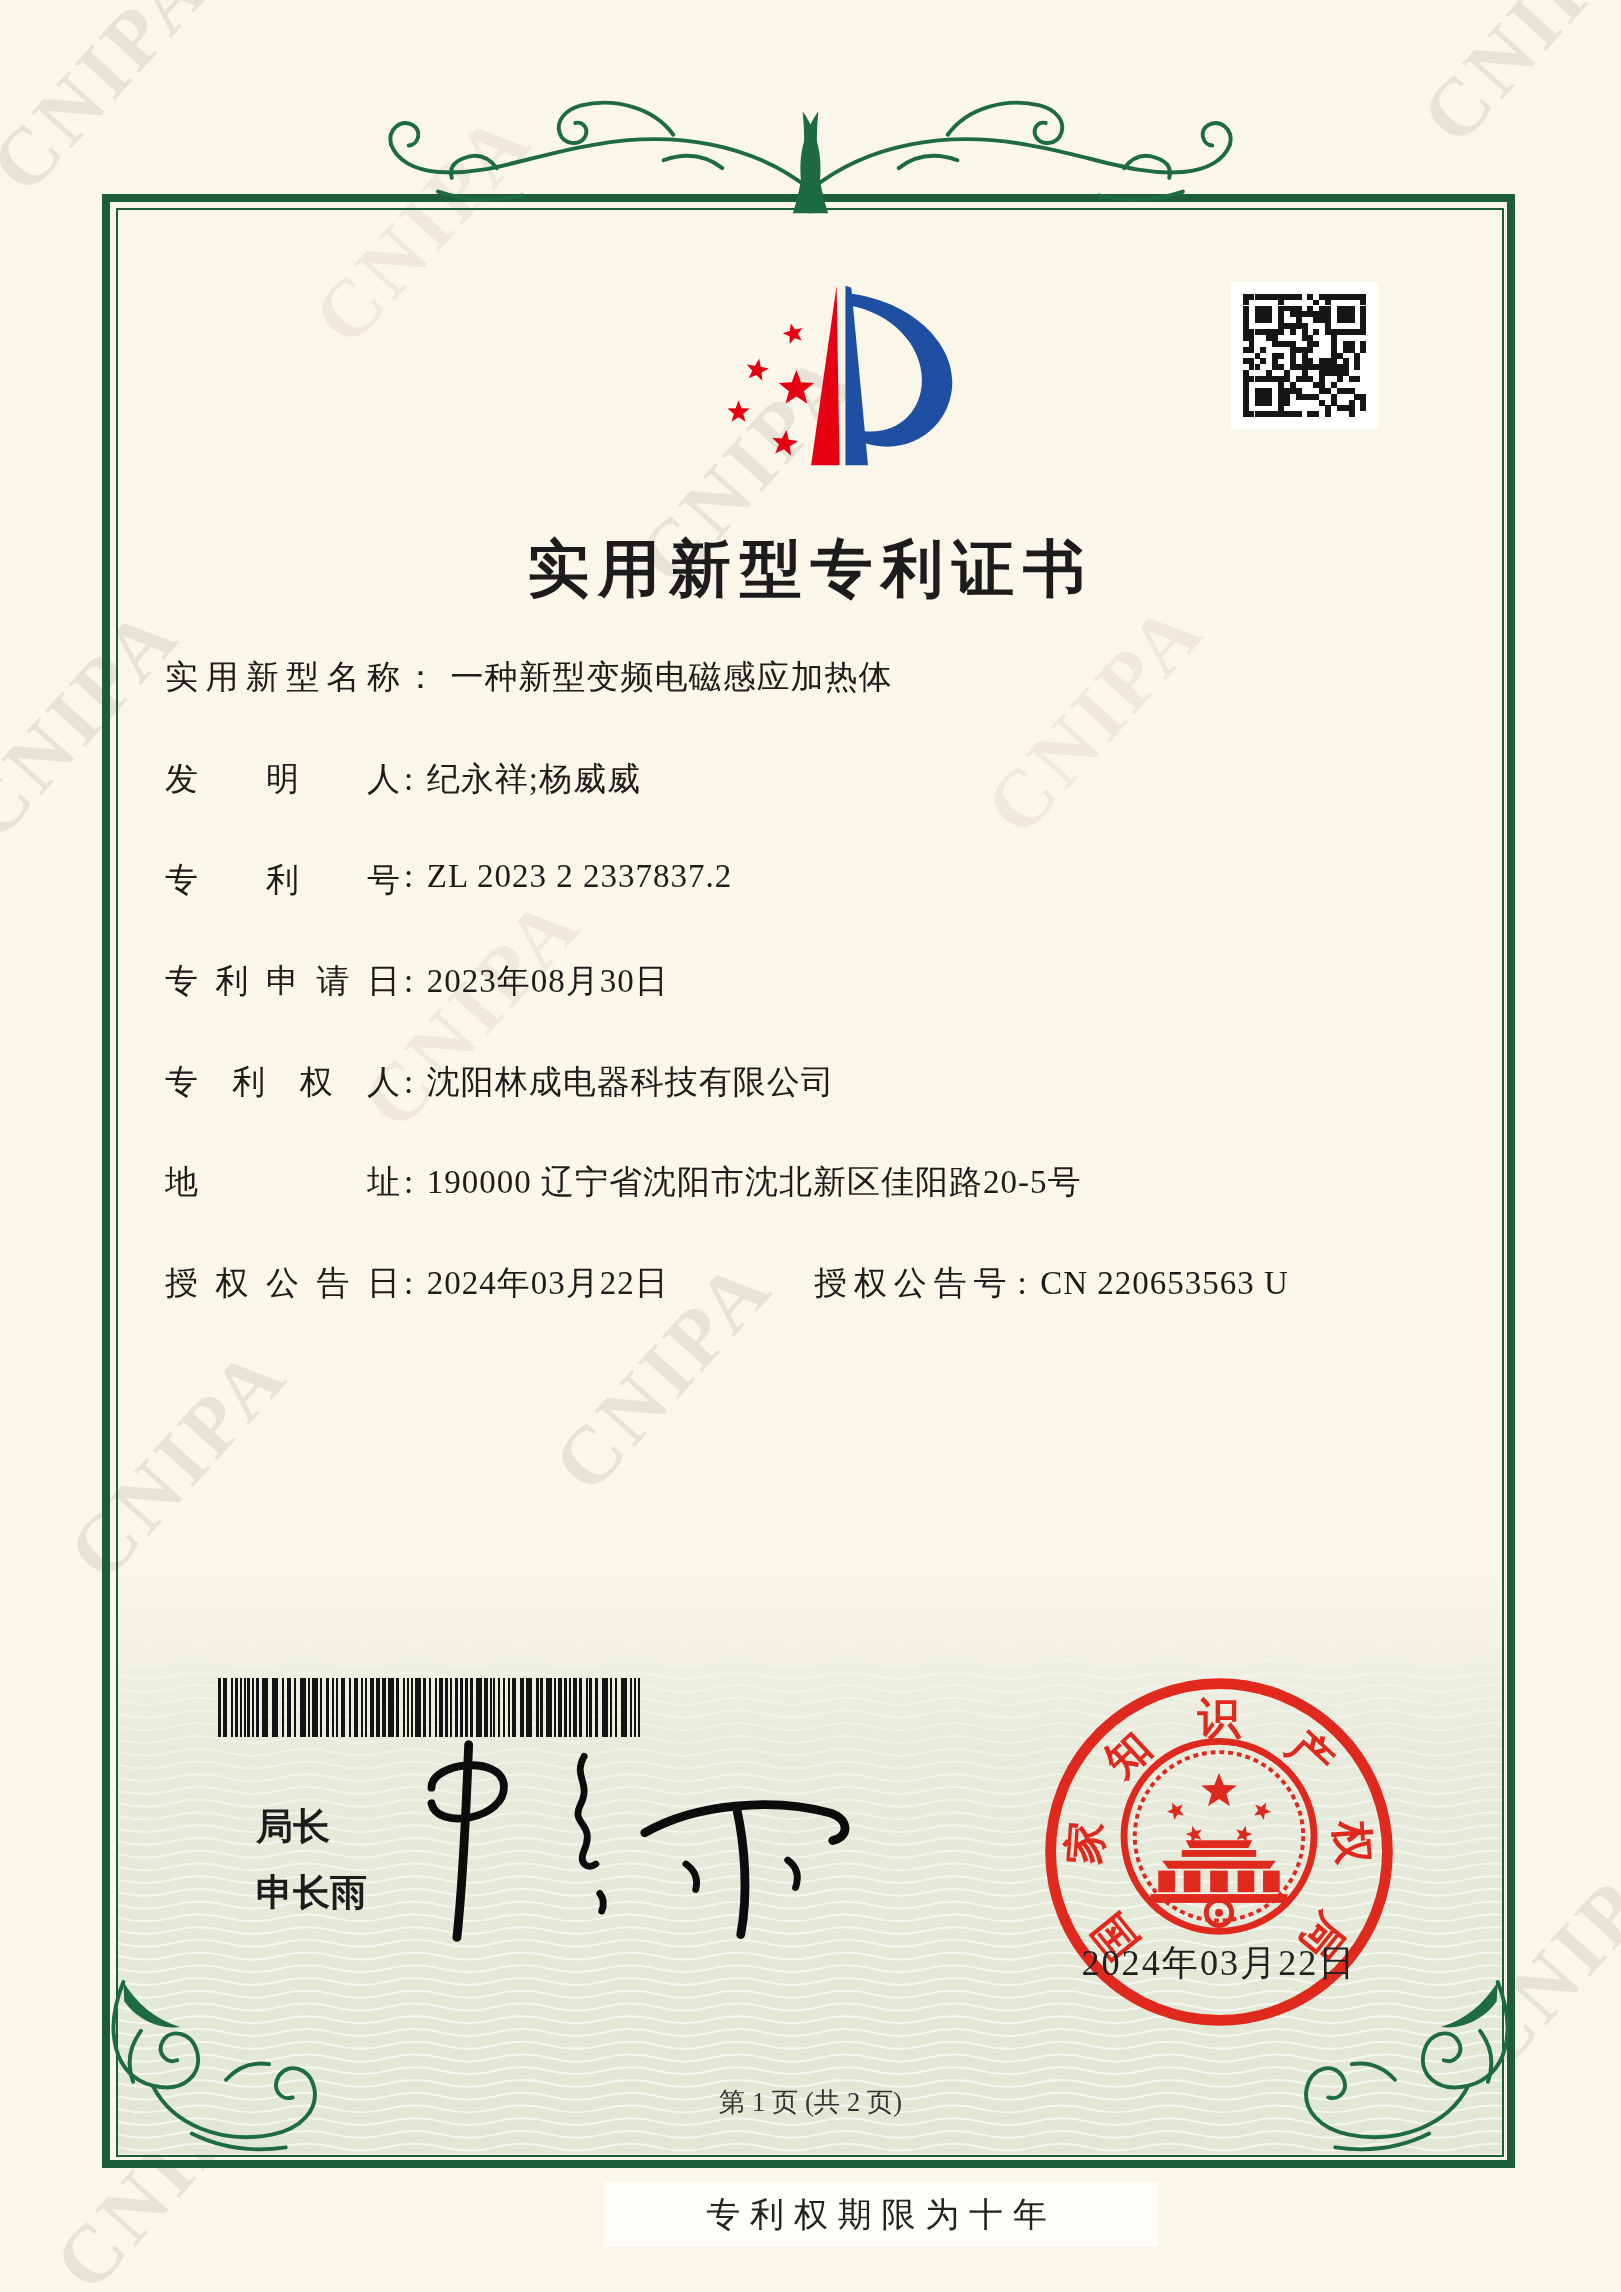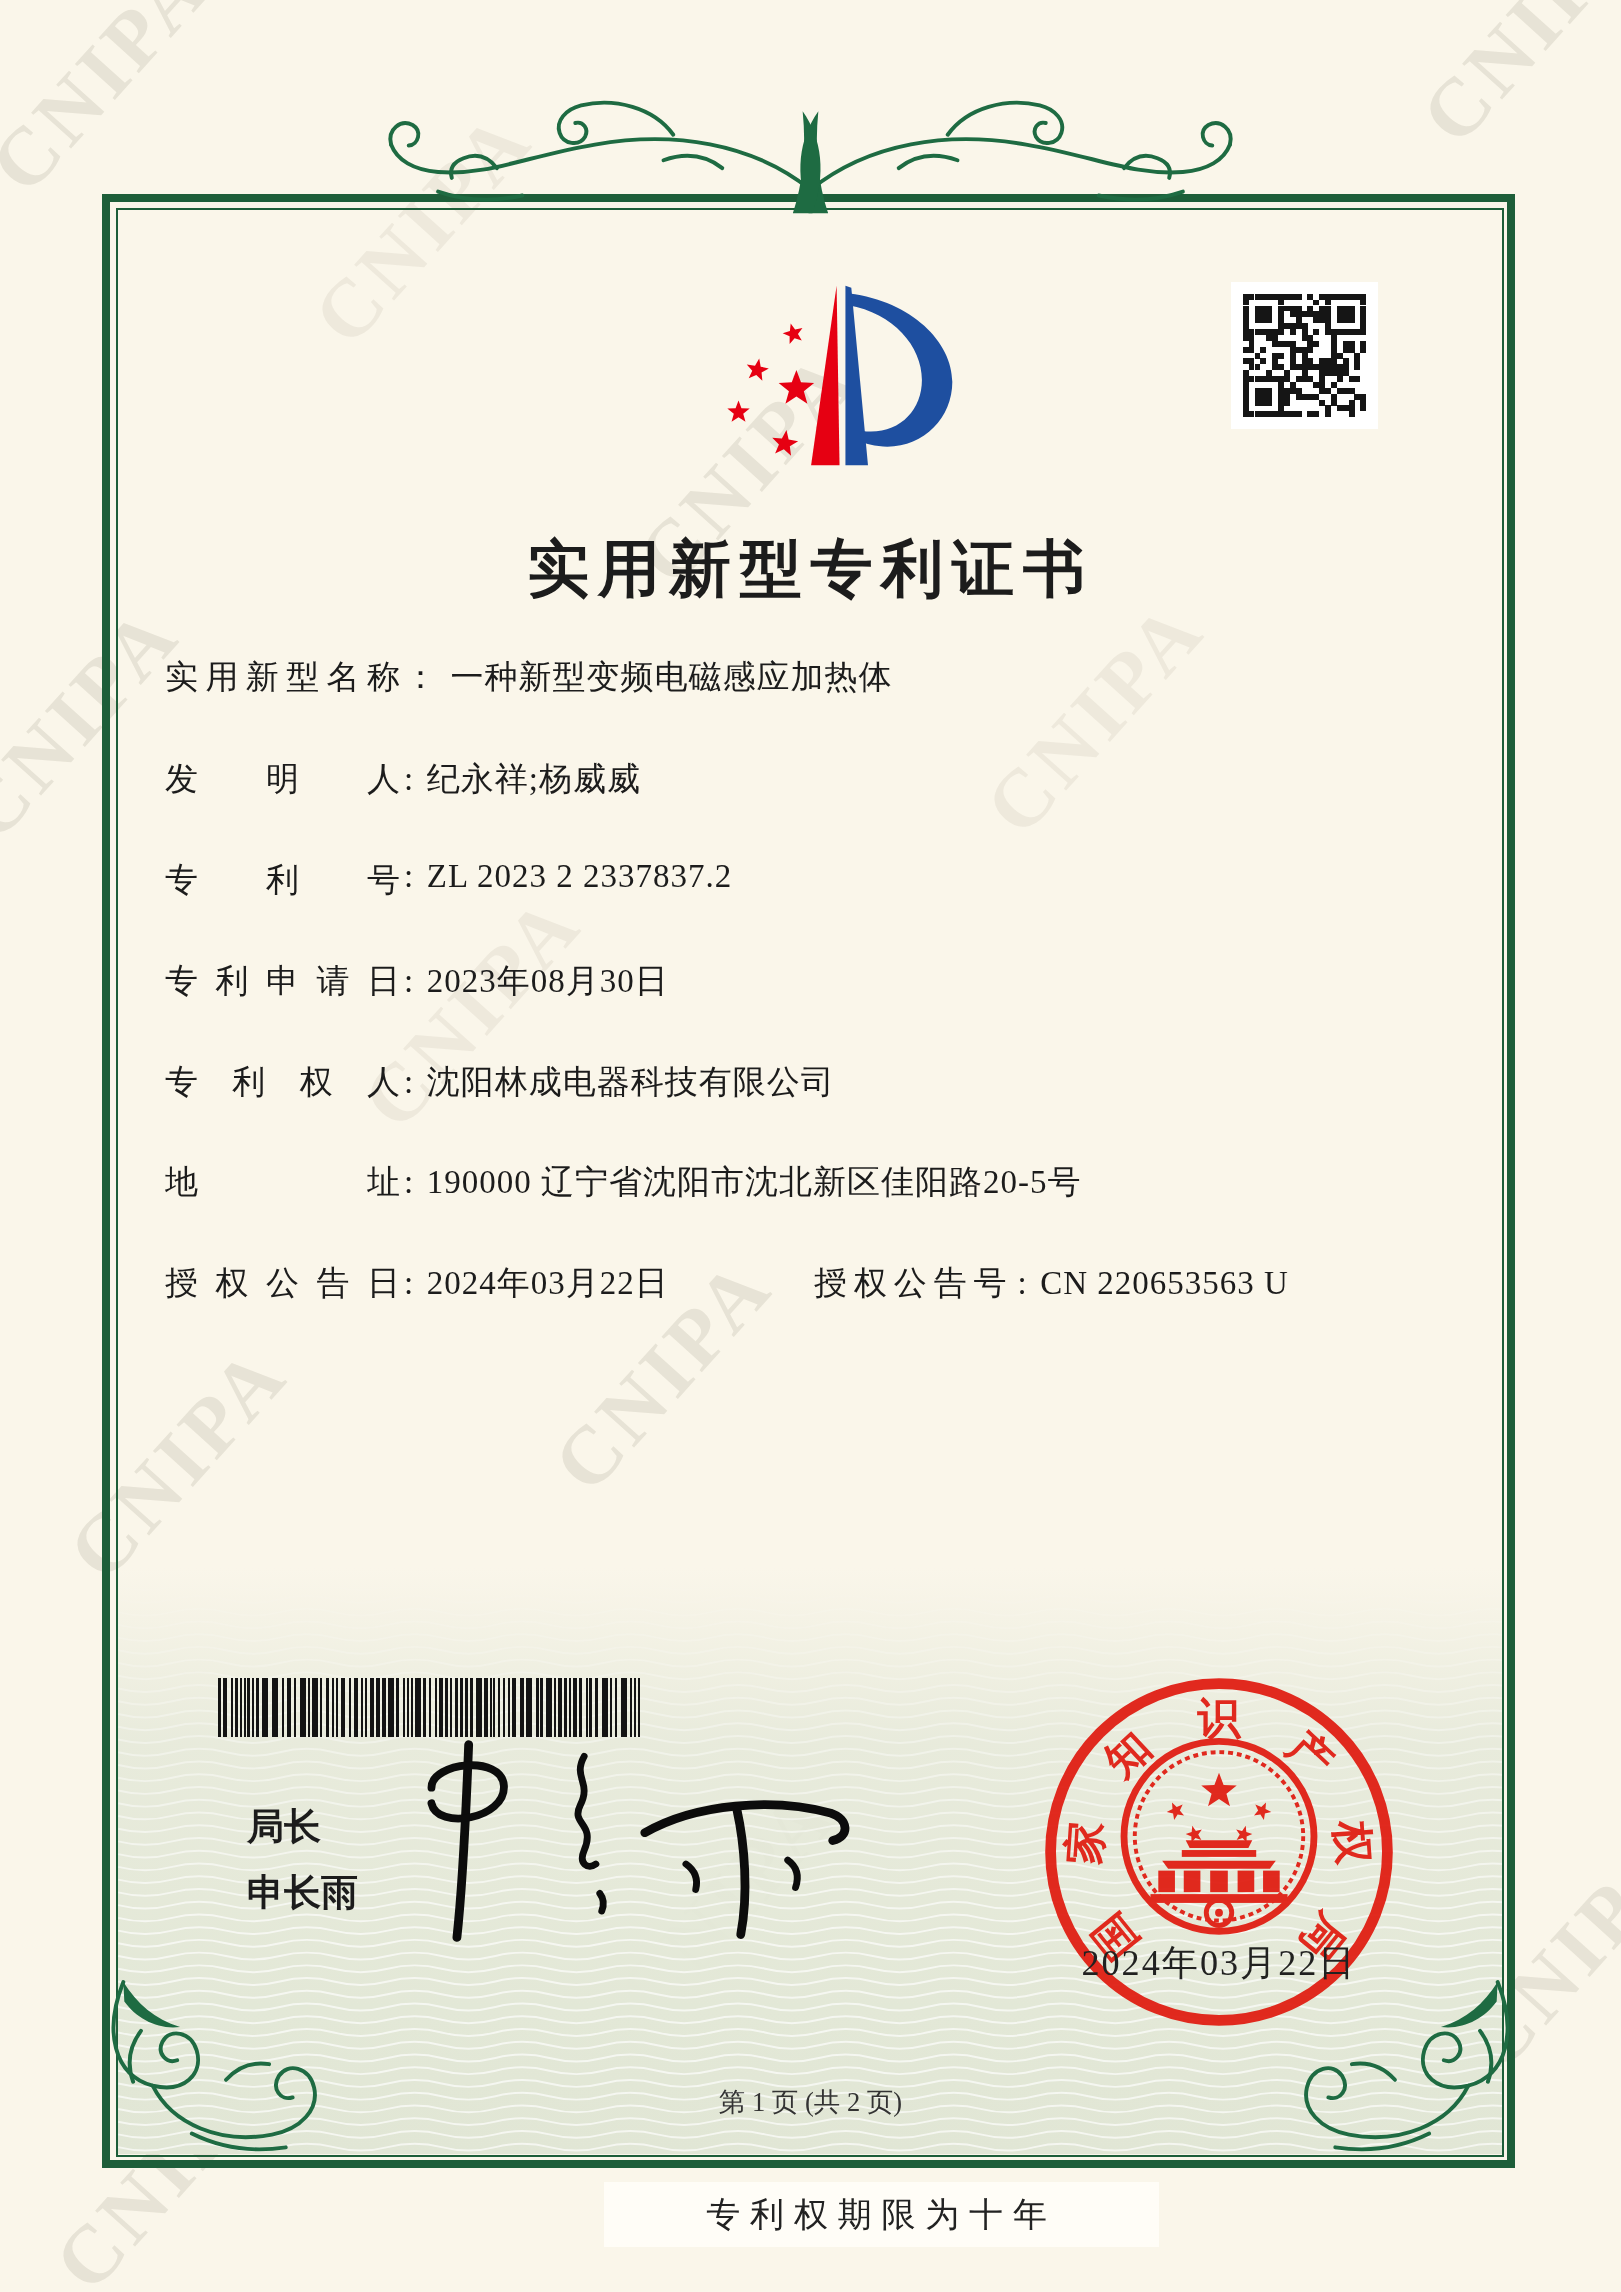--- a/index.html
+++ b/index.html
@@ -42,21 +42,21 @@
   .fvalue{letter-spacing:1px;}
   .grant2{position:absolute;left:649px;top:0;}
   .grant2 .flabel2{letter-spacing:6.9px;}
 
   #body-text{position:absolute;left:147px;top:1304px;width:1329px;font-size:30px;line-height:1.6;z-index:5;}
   #body-text p{margin:0 0 13.7px 0;text-indent:2em;text-align:justify;}
 
   #barcode{position:absolute;left:218px;top:1678px;width:431px;height:59px;z-index:5;}
   #barcode span{position:absolute;top:0;height:59px;background:#131313;}
 
-  .signer{position:absolute;left:247px;font-size:37px;font-weight:bold;z-index:5;
+  .signer{position:absolute;left:256px;font-size:37px;font-weight:bold;z-index:5;
       font-family:Liberation Mono, monospace;}
   #signer-title{top:1802px;}
   #signer-name{top:1868px;}
   #signature{position:absolute;left:392px;top:1727px;z-index:5;}
 
   #seal{position:absolute;left:1031px;top:1664px;z-index:6;}
   #seal text{font-family:"Liberation Serif","DejaVu Serif",serif;}
 
   #page-num{position:absolute;left:0;right:0;top:2084px;text-align:center;font-size:26.5px;color:#333;z-index:5;}
   #cont-strip{position:absolute;left:604px;top:2182px;width:555px;height:65px;background:#fffdf7;z-index:5;

